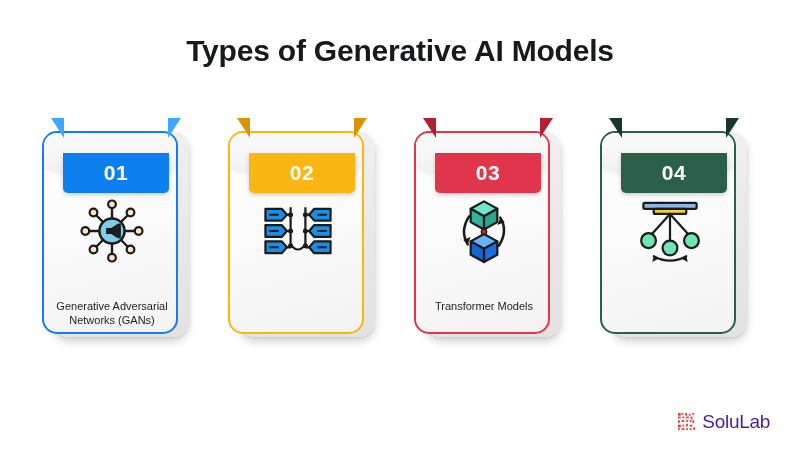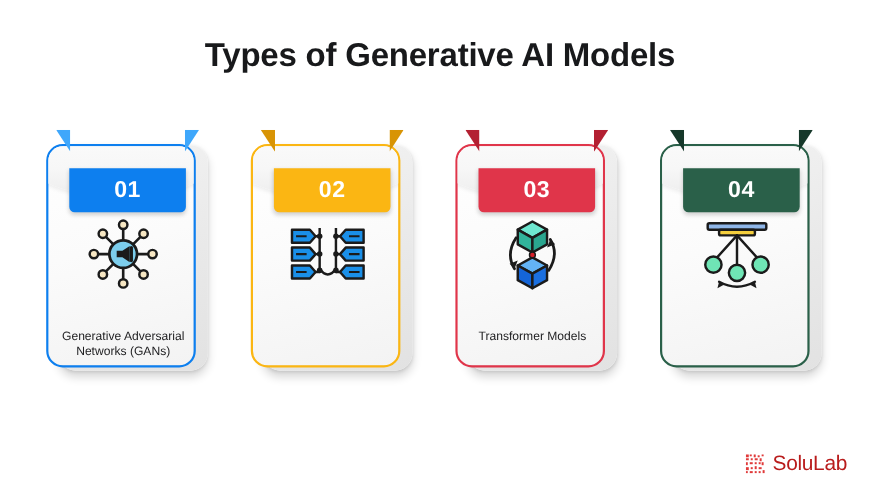--- a/index.html
+++ b/index.html
@@ -122,21 +122,21 @@
 
   
   .logo{
     position:absolute;
     right:30px;bottom:18px;
     display:flex;align-items:center;gap:6px;
   }
   .logo-mark{width:18px;height:18px;display:block;}
   .logo-text{
     font-size:19px;
-    color:#b91c1c;
+    color:#4c1d95;
     letter-spacing:-0.3px;
     font-weight:normal;
   }
 </style>
 </head>
 <body>
 
 <div id="page">
 
   <div class="title">Types of Generative AI Models</div>

